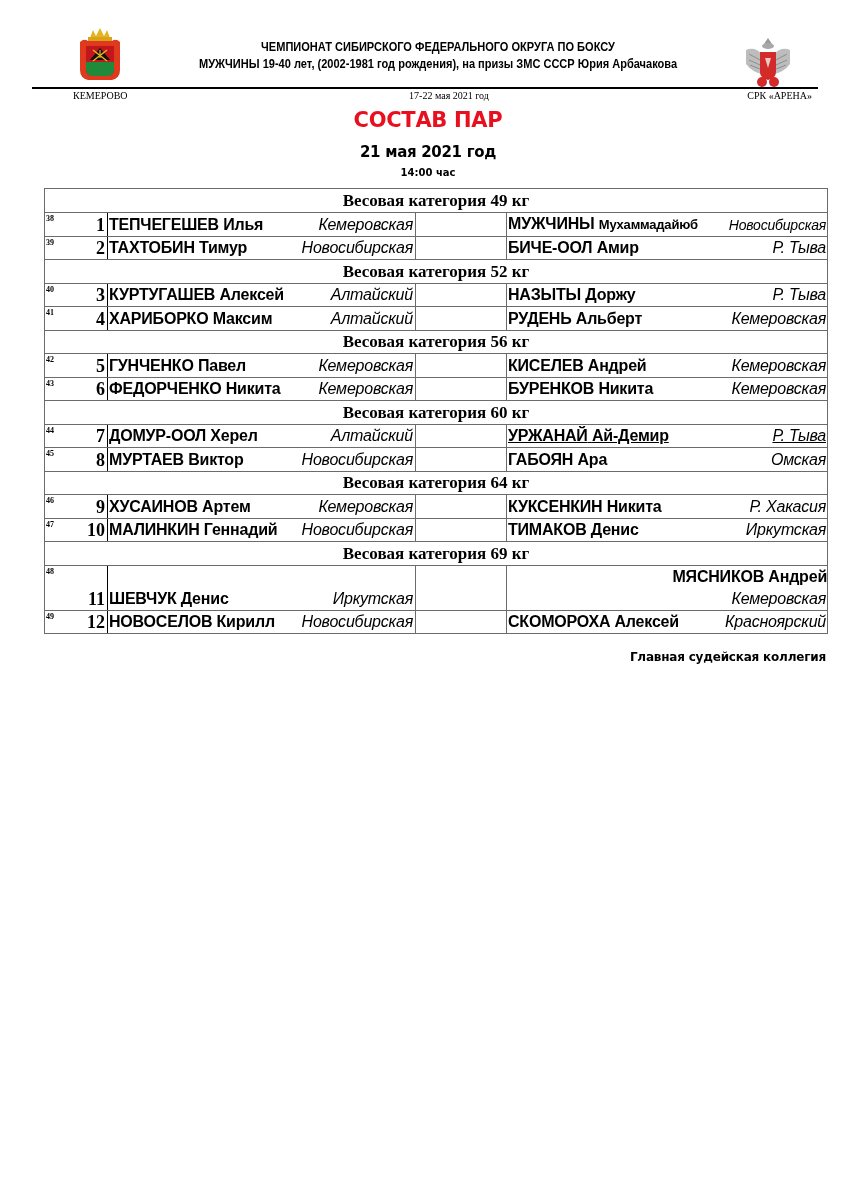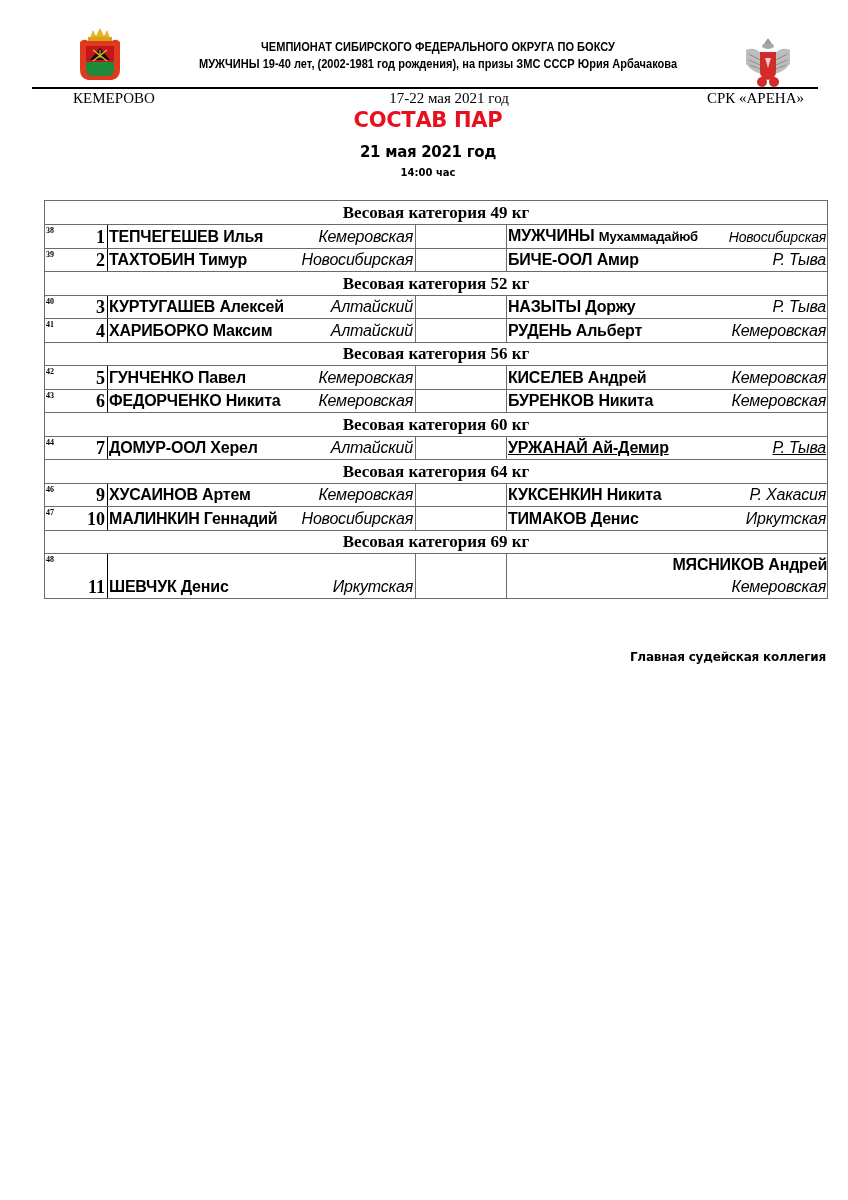--- a/index.html
+++ b/index.html
@@ -13,43 +13,43 @@
       left: 0; width: 848px; text-align: center;
       font-family: "Liberation Sans", sans-serif; font-weight: bold;
       font-size: 12px; transform: scaleX(0.92); transform-origin: center;
     }
     .title1 { top: 40px; left: 14px; }
     .title2 { top: 57px; left: 14px; }
 
     .rule { left: 32px; top: 87px; width: 786px; height: 0; border-top: 2px solid #000; }
 
     .city, .dates, .venue {
-      top: 90px; font-family: "Liberation Serif", serif; font-size: 15px;
+      top: 90px; font-family: "Liberation Serif", serif; font-size: 10px;
     }
     .city { left: 73px; }
     .dates { left: 0; width: 898px; text-align: center; }
-    .venue { right: 44px; }
+    .venue { right: 36px; }
 
     .main-title {
       top: 108px; left: 0; width: 856px; text-align: center;
       font-family: "DejaVu Sans", sans-serif; font-weight: bold;
       font-size: 21px; color: #e8101e; letter-spacing: -0.3px;
     }
     .date-line {
       top: 143px; left: 0; width: 856px; text-align: center;
       font-family: "DejaVu Sans", sans-serif; font-weight: bold; font-size: 15px;
       letter-spacing: -0.3px;
     }
     .time-line {
       top: 167px; left: 0; width: 856px; text-align: center;
       font-family: "DejaVu Sans", sans-serif; font-weight: bold; font-size: 10px;
     }
 
     table.pairs {
-      position: absolute; left: 44px; top: 200px;
+      position: absolute; left: 44px; top: 188px;
       border-collapse: collapse; width: 783px; table-layout: fixed;
     }
     table.pairs td {
       border: 1px solid #6b6b6b; padding: 0; height: 22.5px;
       white-space: nowrap; overflow: hidden; vertical-align: bottom;
     }
     td.cat {
       text-align: center; font-family: "Liberation Serif", serif;
       font-weight: bold; font-size: 17px; line-height: 22px;
     }
@@ -240,20 +240,36 @@
         </td>
         <td class="spacer"></td>
         <td style="border-left: 1px solid rgb(0, 0, 0); text-decoration: underline;">
           <div style="display: flex; justify-content: space-between; align-items: flex-end; width: 100%;">
             <span style="font-family: &quot;Liberation Sans&quot;, sans-serif; font-weight: bold; font-size: 16px; line-height: 22px; padding-left: 1px; letter-spacing: -0.2px;"><span>УРЖАНАЙ</span> <span>Ай-Демир</span></span>
             <span style="font-family: &quot;Liberation Sans&quot;, sans-serif; font-style: italic; font-size: 16px; line-height: 22px; padding-right: 1px; letter-spacing: -0.2px;">Р. Тыва</span>
           </div>
         </td>
       </tr>
       <tr>
+        <td class="num"><span class="seq">45</span><span>8</span></td>
+        <td style="padding: 0px;">
+          <div style="display: flex; justify-content: space-between; align-items: flex-end; width: 100%;">
+            <span class="name-text" style="font-family: &quot;Liberation Sans&quot;, sans-serif; font-weight: bold; font-size: 16px; line-height: 22px; padding-left: 1px; letter-spacing: -0.2px;">МУРТАЕВ Виктор</span>
+            <span style="font-family: &quot;Liberation Sans&quot;, sans-serif; font-style: italic; font-size: 16px; line-height: 22px; padding-right: 2px; letter-spacing: -0.2px;">Новосибирская</span>
+          </div>
+        </td>
+        <td class="spacer"></td>
+        <td style="border-left: 1px solid rgb(0, 0, 0);">
+          <div style="display: flex; justify-content: space-between; align-items: flex-end; width: 100%;">
+            <span style="font-family: &quot;Liberation Sans&quot;, sans-serif; font-weight: bold; font-size: 16px; line-height: 22px; padding-left: 1px; letter-spacing: -0.2px;"><span>ГАБОЯН</span> <span>Ара</span></span>
+            <span style="font-family: &quot;Liberation Sans&quot;, sans-serif; font-style: italic; font-size: 16px; line-height: 22px; padding-right: 1px; letter-spacing: -0.2px;">Омская</span>
+          </div>
+        </td>
+      </tr>
+      <tr>
         <td class="cat" colspan="4">Весовая категория 64 кг</td>
       </tr>
       <tr>
         <td class="num"><span class="seq">46</span><span>9</span></td>
         <td style="padding: 0px;">
           <div style="display: flex; justify-content: space-between; align-items: flex-end; width: 100%;">
             <span class="name-text" style="font-family: &quot;Liberation Sans&quot;, sans-serif; font-weight: bold; font-size: 16px; line-height: 22px; padding-left: 1px; letter-spacing: -0.2px;">ХУСАИНОВ Артем</span>
             <span style="font-family: &quot;Liberation Sans&quot;, sans-serif; font-style: italic; font-size: 16px; line-height: 22px; padding-right: 2px; letter-spacing: -0.2px;">Кемеровская</span>
           </div>
         </td>
@@ -293,16 +309,32 @@
           </div>
         </td>
         <td class="spacer"></td>
         <td style="border-left: 1px solid rgb(0, 0, 0);">
           <div style="display: flex; justify-content: space-between; align-items: flex-end; width: 100%; flex-direction: column;">
             <span style="font-family: &quot;Liberation Sans&quot;, sans-serif; font-weight: bold; font-size: 16px; line-height: 22px; padding-left: 1px; letter-spacing: -0.2px;"><span>МЯСНИКОВ</span> <span>Андрей</span></span>
             <span style="font-family: &quot;Liberation Sans&quot;, sans-serif; font-style: italic; font-size: 16px; line-height: 22px; padding-right: 1px; letter-spacing: -0.2px;">Кемеровская</span>
           </div>
         </td>
       </tr>
+      <tr>
+        <td class="num"><span class="seq">49</span><span>12</span></td>
+        <td style="padding: 0px;">
+          <div style="display: flex; justify-content: space-between; align-items: flex-end; width: 100%;">
+            <span class="name-text" style="font-family: &quot;Liberation Sans&quot;, sans-serif; font-weight: bold; font-size: 16px; line-height: 22px; padding-left: 1px; letter-spacing: -0.2px;">НОВОСЕЛОВ Кирилл</span>
+            <span style="font-family: &quot;Liberation Sans&quot;, sans-serif; font-style: italic; font-size: 16px; line-height: 22px; padding-right: 2px; letter-spacing: -0.2px;">Новосибирская</span>
+          </div>
+        </td>
+        <td class="spacer"></td>
+        <td style="border-left: 1px solid rgb(0, 0, 0);">
+          <div style="display: flex; justify-content: space-between; align-items: flex-end; width: 100%;">
+            <span style="font-family: &quot;Liberation Sans&quot;, sans-serif; font-weight: bold; font-size: 16px; line-height: 22px; padding-left: 1px; letter-spacing: -0.2px;"><span>СКОМОРОХА</span> <span>Алексей</span></span>
+            <span style="font-family: &quot;Liberation Sans&quot;, sans-serif; font-style: italic; font-size: 16px; line-height: 22px; padding-right: 1px; letter-spacing: -0.2px;">Красноярский</span>
+          </div>
+        </td>
+      </tr>
     </tbody>
 </table>
 
 <div class="abs footer">Главная судейская коллегия</div>
 
 </body></html>

